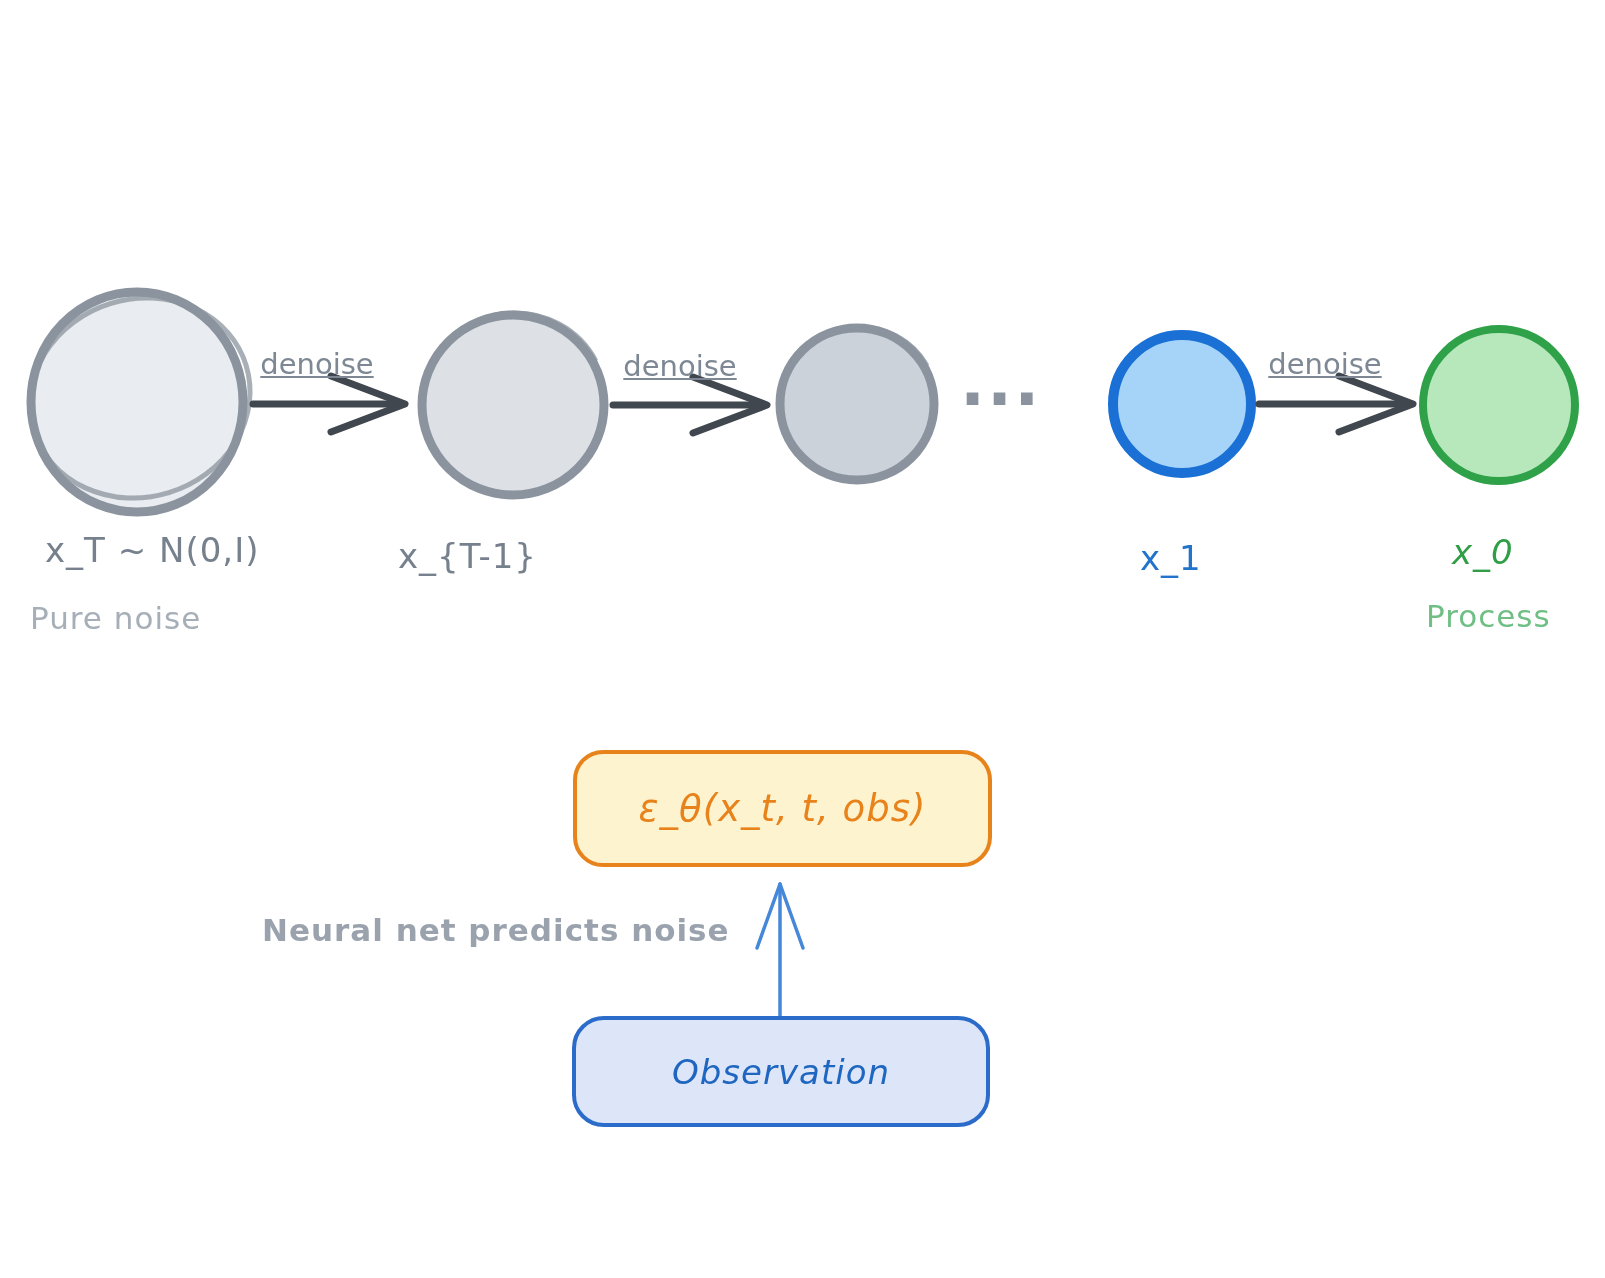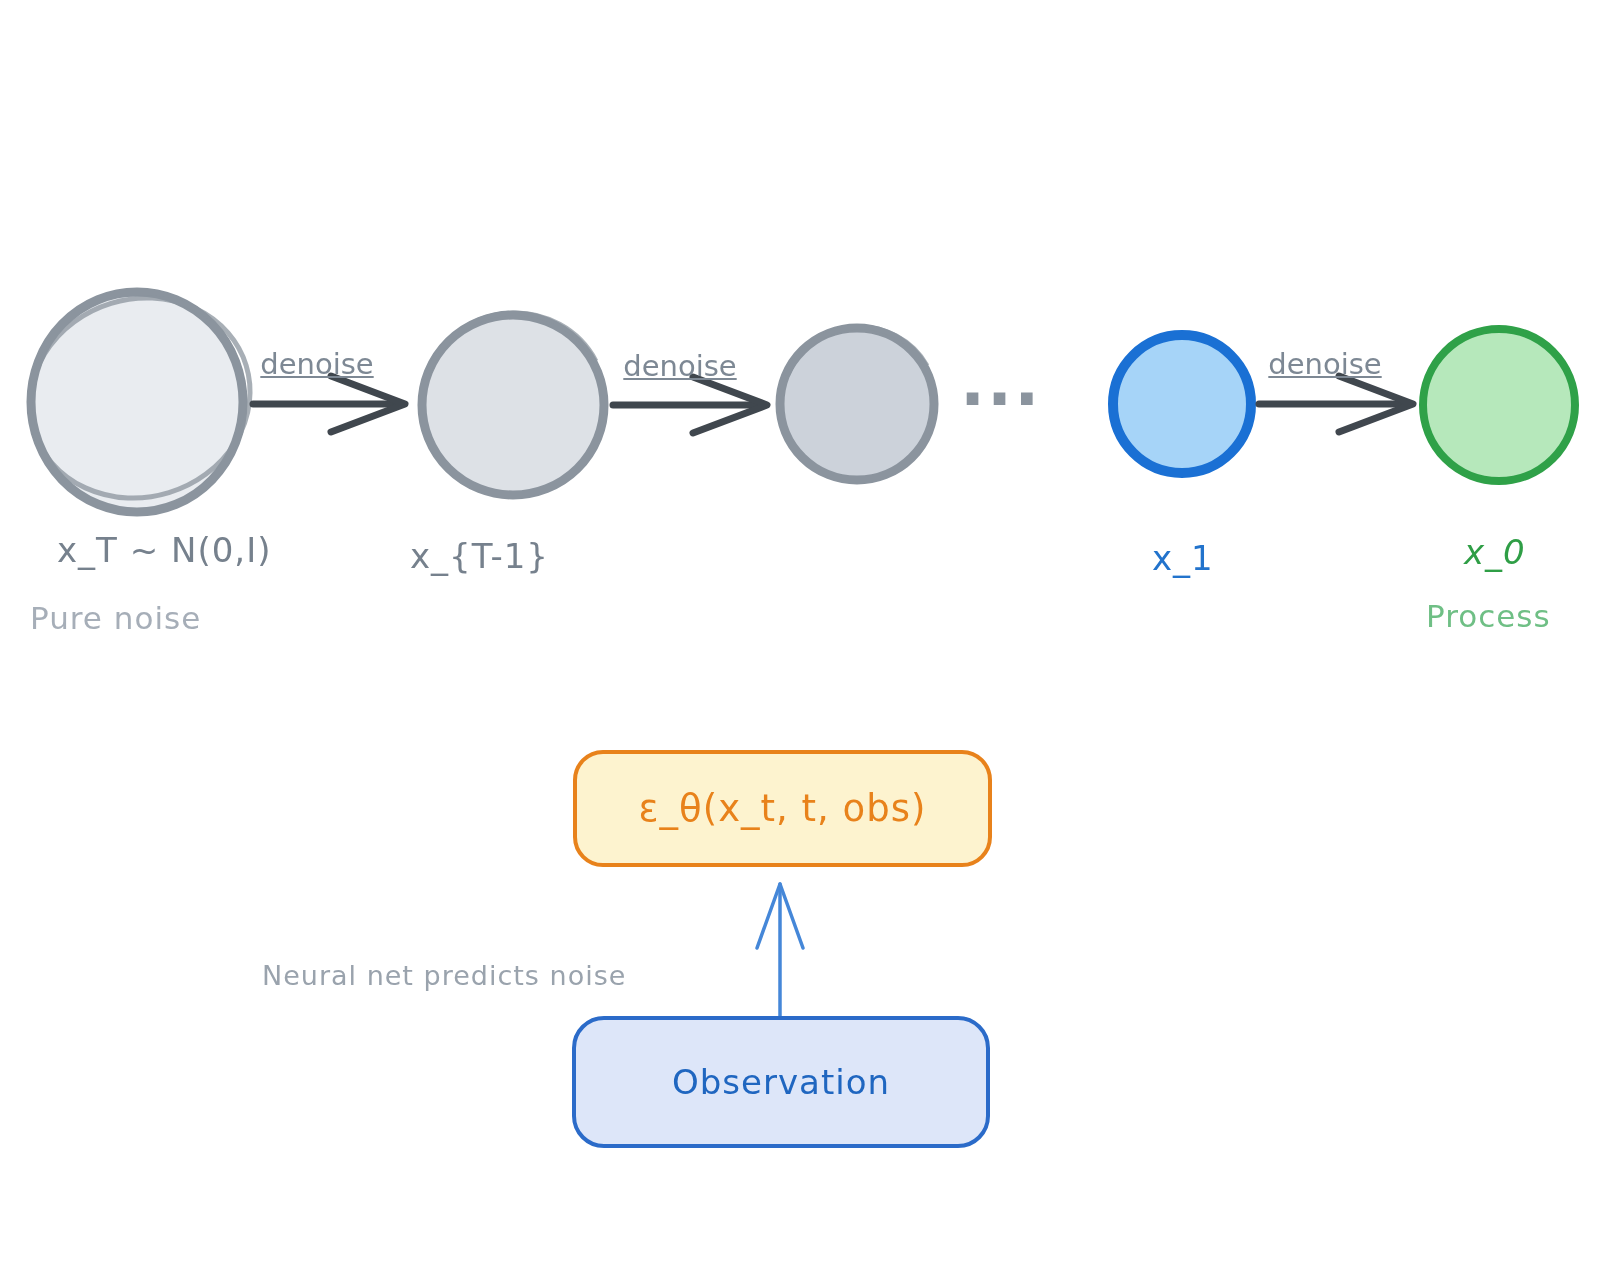--- a/index.html
+++ b/index.html
@@ -28,32 +28,32 @@
     --caption_gray:#9aa3ad;
   }
   *{box-sizing:border-box;}
   html,body{margin:0;padding:0;background:#ffffff;}
   body{font-family:"DejaVu Sans",sans-serif;}
   .canvas{position:relative;width:1605px;height:1278px;background:#ffffff;overflow:hidden;}
   .layer{position:absolute;left:0;top:0;}
   .t{position:absolute;white-space:nowrap;line-height:1.2;}
   .title{left:30px;top:34px;font-size:52px;font-weight:bold;color:var(--title_blue);letter-spacing:0.5px;}
   .denoise{font-size:29px;color:var(--denoise_gray);transform:translateX(-50%);text-decoration:underline;}
-  .nodelabel{font-size:34px;color:var(--label_gray);letter-spacing:1px;margin-left:12px;}
+  .nodelabel{font-size:34px;color:var(--label_gray);letter-spacing:1px;}
   .sublabel{font-size:31px;color:var(--sublabel_gray);letter-spacing:1px;}
   .lbl-blue{color:var(--label_blue);text-align:right;}
   .lbl-green{color:var(--label_green);font-style:italic;}
   .lbl-action{color:var(--action_green);}
   .dots{left:960px;top:350px;font-size:66px;font-weight:bold;color:var(--node_gray_stroke);letter-spacing:2px;line-height:1;}
-  .caption{left:262px;top:960px;font-size:27px;color:var(--caption_gray);letter-spacing:1px;}
-  .box{position:absolute;display:flex;align-items:center;justify-content:center;}
+  .caption{left:262px;top:912px;font-size:31px;color:var(--caption_gray);letter-spacing:1px;font-weight:bold;}
+  .box{position:absolute;display:flex;align-items:center;justify-content:center;font-style:italic;}
   .formula-box{left:573px;top:750px;width:419px;height:117px;background:var(--formula_fill);
     border:4px solid var(--formula_orange);border-radius:30px;}
   .formula-text{font-size:37px;color:var(--formula_orange);letter-spacing:1px;white-space:nowrap;}
-  .obs-box{left:572px;top:1016px;width:418px;height:132px;background:var(--obs_fill);
+  .obs-box{left:572px;top:1016px;width:418px;height:111px;background:var(--obs_fill);
     border:4px solid var(--obs_stroke);border-radius:32px;}
   .obs-text{font-size:34px;color:var(--obs_text);letter-spacing:1px;white-space:nowrap;}
   
   .n1f{fill:var(--node_fill_1);stroke:var(--node_gray_stroke);stroke-width:9;}
   .n2f{fill:var(--node_fill_2);stroke:var(--node_gray_stroke);stroke-width:9;}
   .n3f{fill:var(--node_fill_3);stroke:var(--node_gray_stroke);stroke-width:9;}
   .nsketch{fill:none;stroke:var(--node_gray_stroke);stroke-width:5;opacity:0.75;}
   .nblue{fill:var(--blue_fill);stroke:var(--blue_stroke);stroke-width:10;}
   .ngreen{fill:var(--green_fill);stroke:var(--green_stroke);stroke-width:8;}
   .arrow{stroke:var(--arrow_dark);stroke-width:7;fill:none;stroke-linecap:round;stroke-linejoin:round;}

